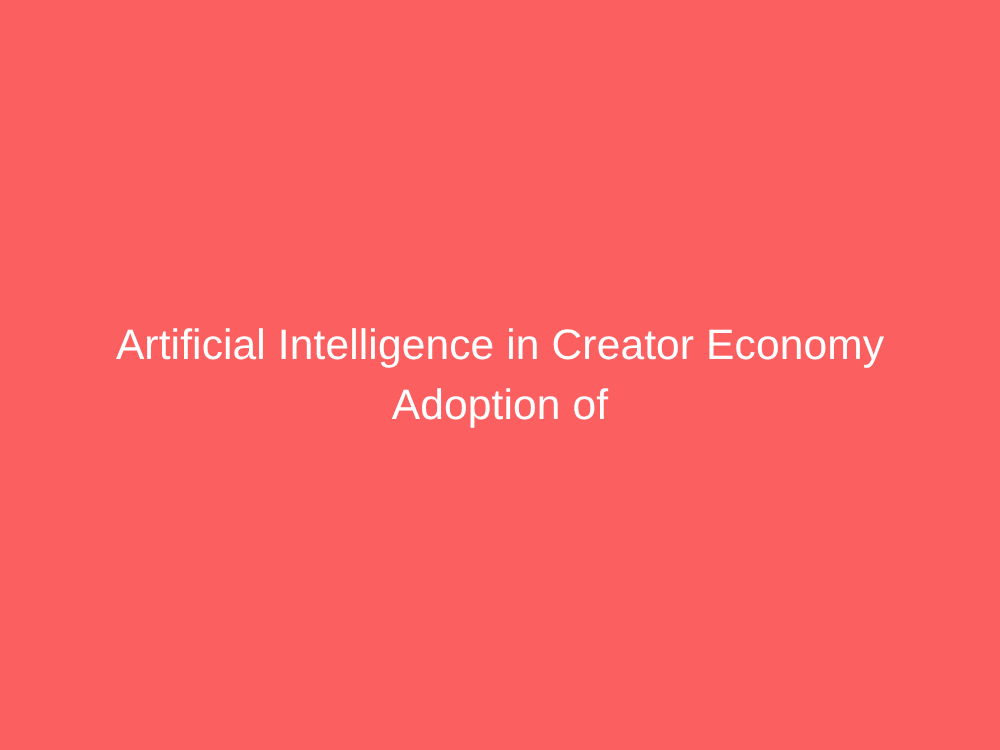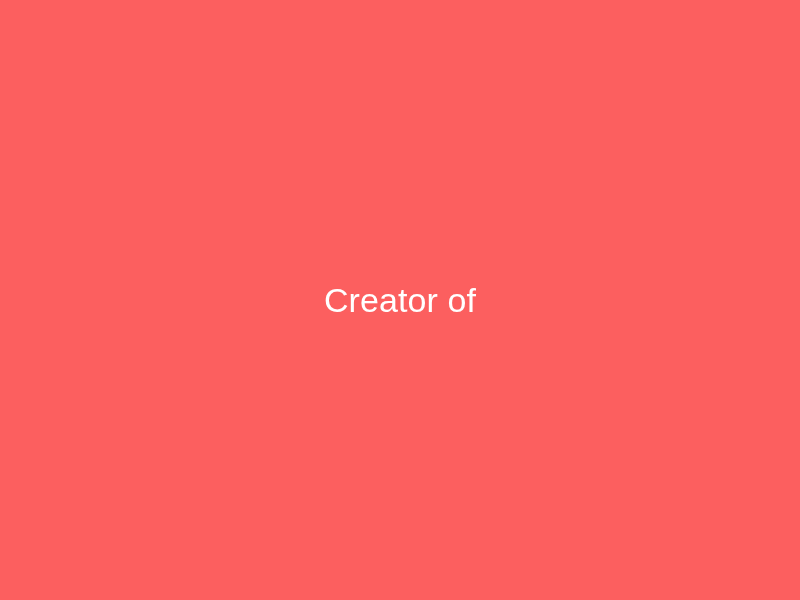--- a/index.html
+++ b/index.html
@@ -47,15 +47,16 @@
     letter-spacing: 0.1px;
     white-space: nowrap;
     -webkit-font-smoothing: antialiased;
   }
 </style>
 </head>
 <body>
 
 <div class="card">
   <div class="title-block">
-    <span class="title-line">Creator of</span>
+    <span class="title-line">Artificial Intelligence in Creator Economy</span>
+    <span class="title-line">Adoption of</span>
   </div>
 </div>
 
 </body></html>

